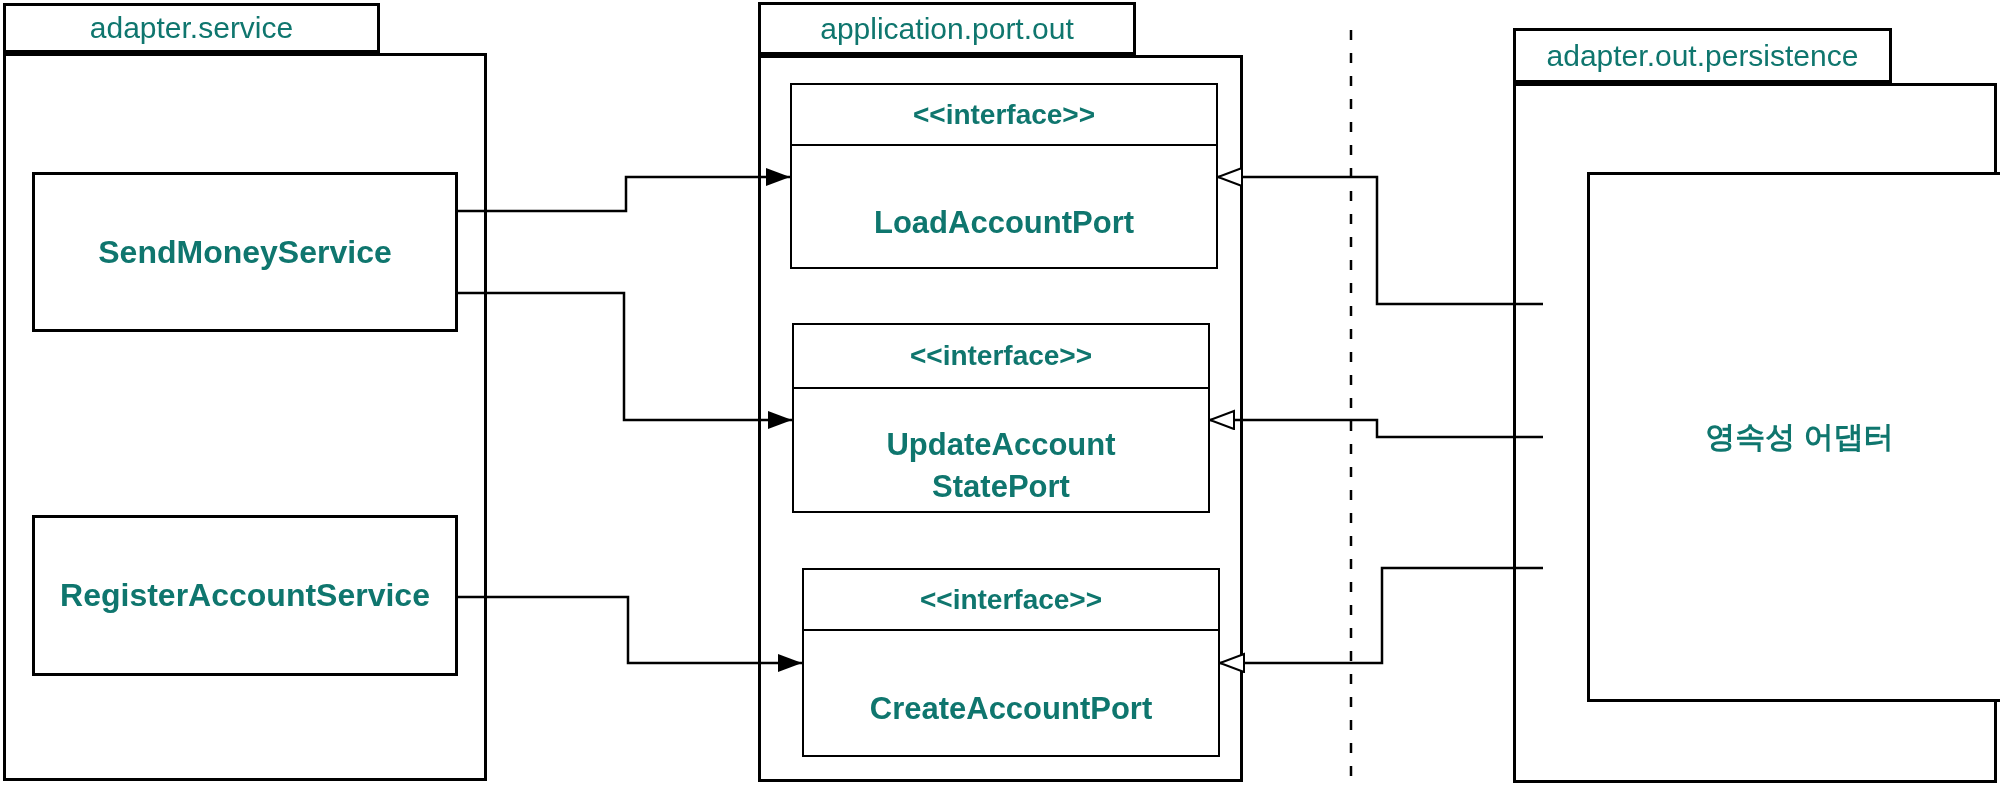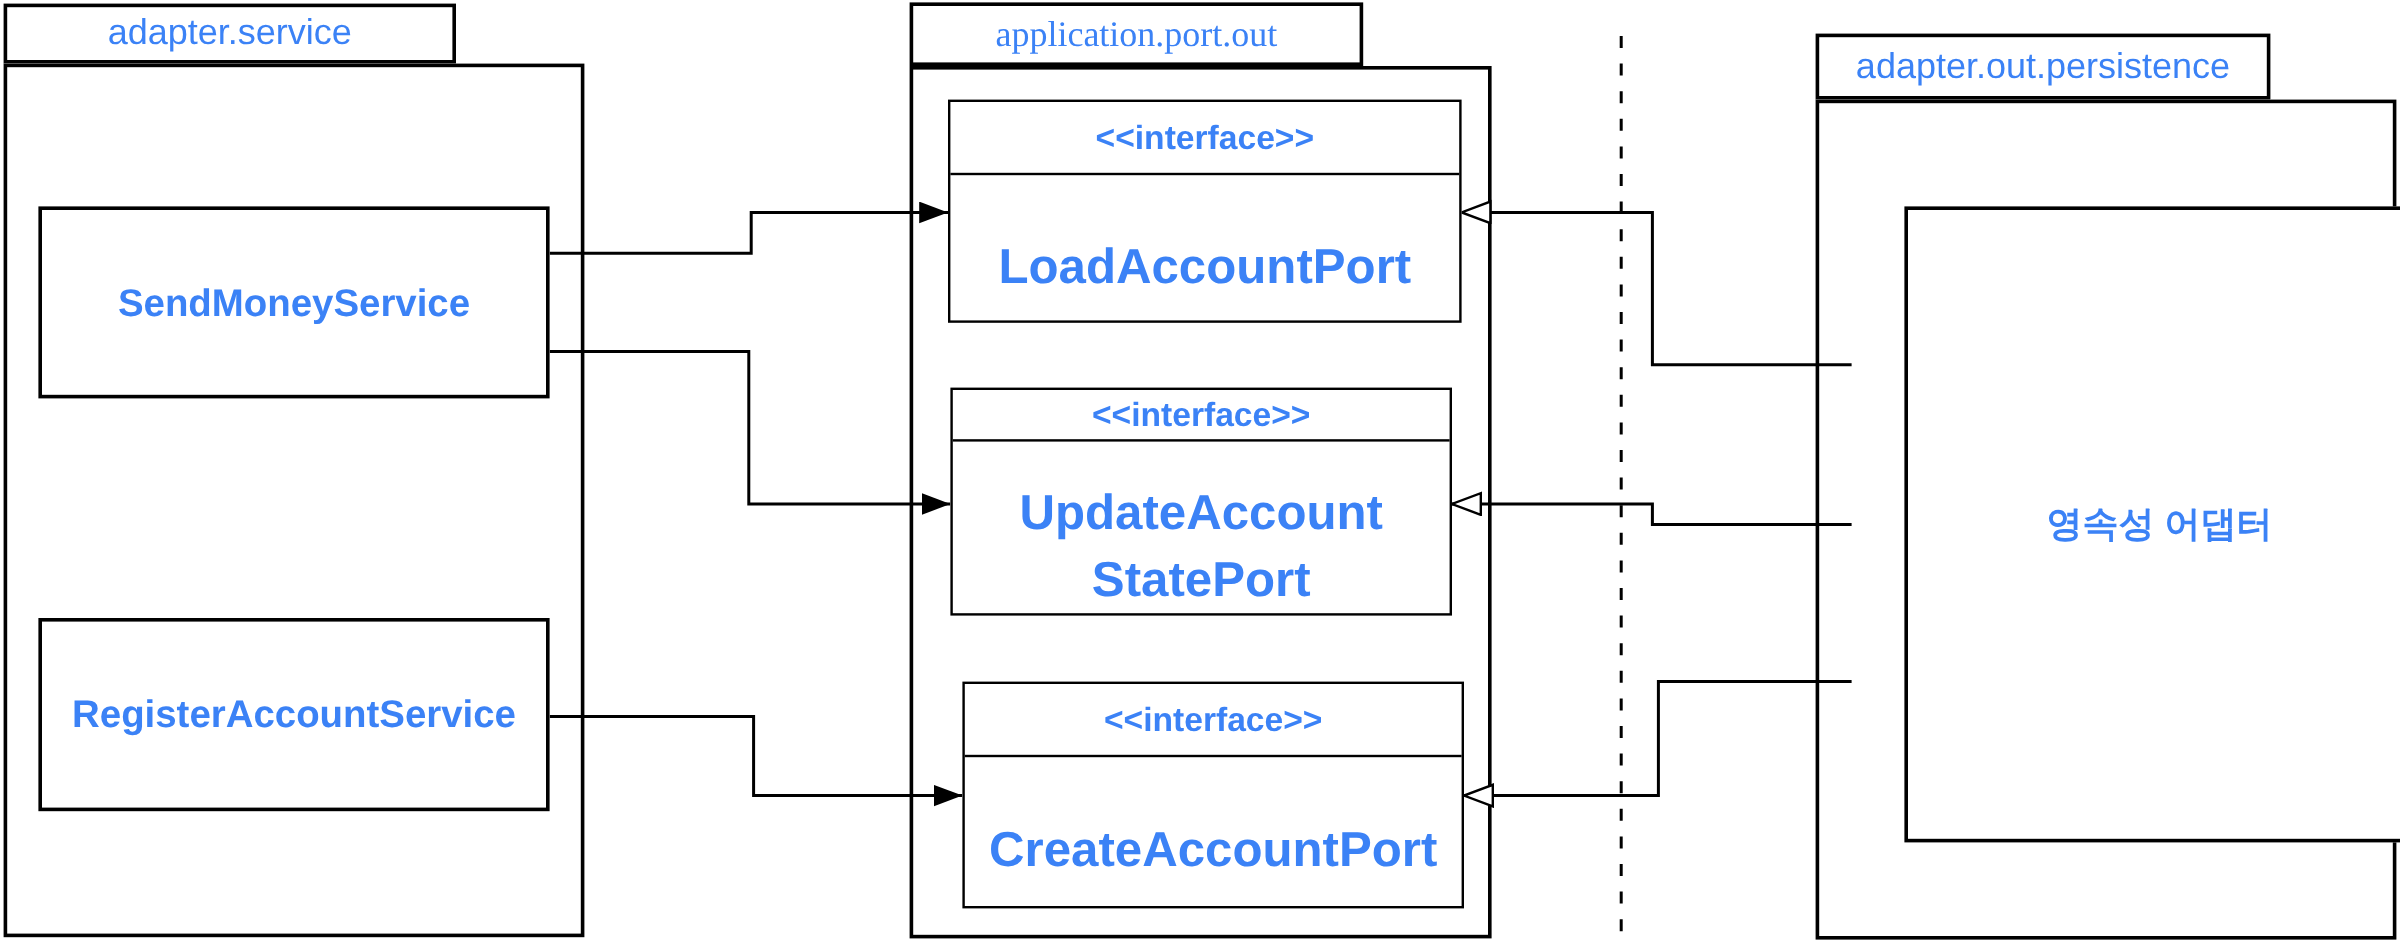--- a/index.html
+++ b/index.html
@@ -2,21 +2,21 @@
 <html><head>
 <meta charset="utf-8">
 <style>
   html, body { margin: 0; padding: 0; background: #ffffff; }
   .canvas {
     position: relative;
     width: 2000px;
     height: 788px;
     background: #ffffff;
     font-family: "Liberation Sans", sans-serif;
-    color: #3b82f6;
+    color: #0f766e;
     overflow: hidden;
   }
   
   .pkg-body {
     position: absolute;
     border: 3px solid #000;
     background: #ffffff;
     box-sizing: border-box;
     z-index: 1;
   }
@@ -72,37 +72,37 @@
     font-size: 28px;
     box-sizing: border-box;
   }
   .iface-name {
     flex: 1;
     display: flex;
     flex-direction: column;
     align-items: center;
     justify-content: center;
     font-weight: bold;
-    font-size: 41px;
+    font-size: 31px;
     line-height: 1.35;
     text-align: right;
   }
 </style>
 </head>
 <body>
 
 <div class="canvas">
 
   <div class="pkg-body" style="left:3px; top:53px; width:484px; height:728px;"></div>
   <div class="pkg-tab" style="left:3px; top:3px; width:377px; height:50px;">
     <span>adapter.service</span>
   </div>
 
   <div class="pkg-body" style="left:758px; top:55px; width:485px; height:727px;"></div>
-  <div class="pkg-tab" style="left:758px; top:2px; width:378px; height:53px;font-family:Liberation Serif, serif;">
+  <div class="pkg-tab" style="left:758px; top:2px; width:378px; height:53px;">
     <span>application.port.out</span>
   </div>
 
   <div class="pkg-body" style="left:1513px; top:83px; width:484px; height:700px;"></div>
   <div class="pkg-tab" style="left:1513px; top:28px; width:379px; height:55px;">
     <span>adapter.out.persistence</span>
   </div>
 
   <svg class="wires" width="2000" height="788" viewBox="0 0 2000 788">
     <defs>

